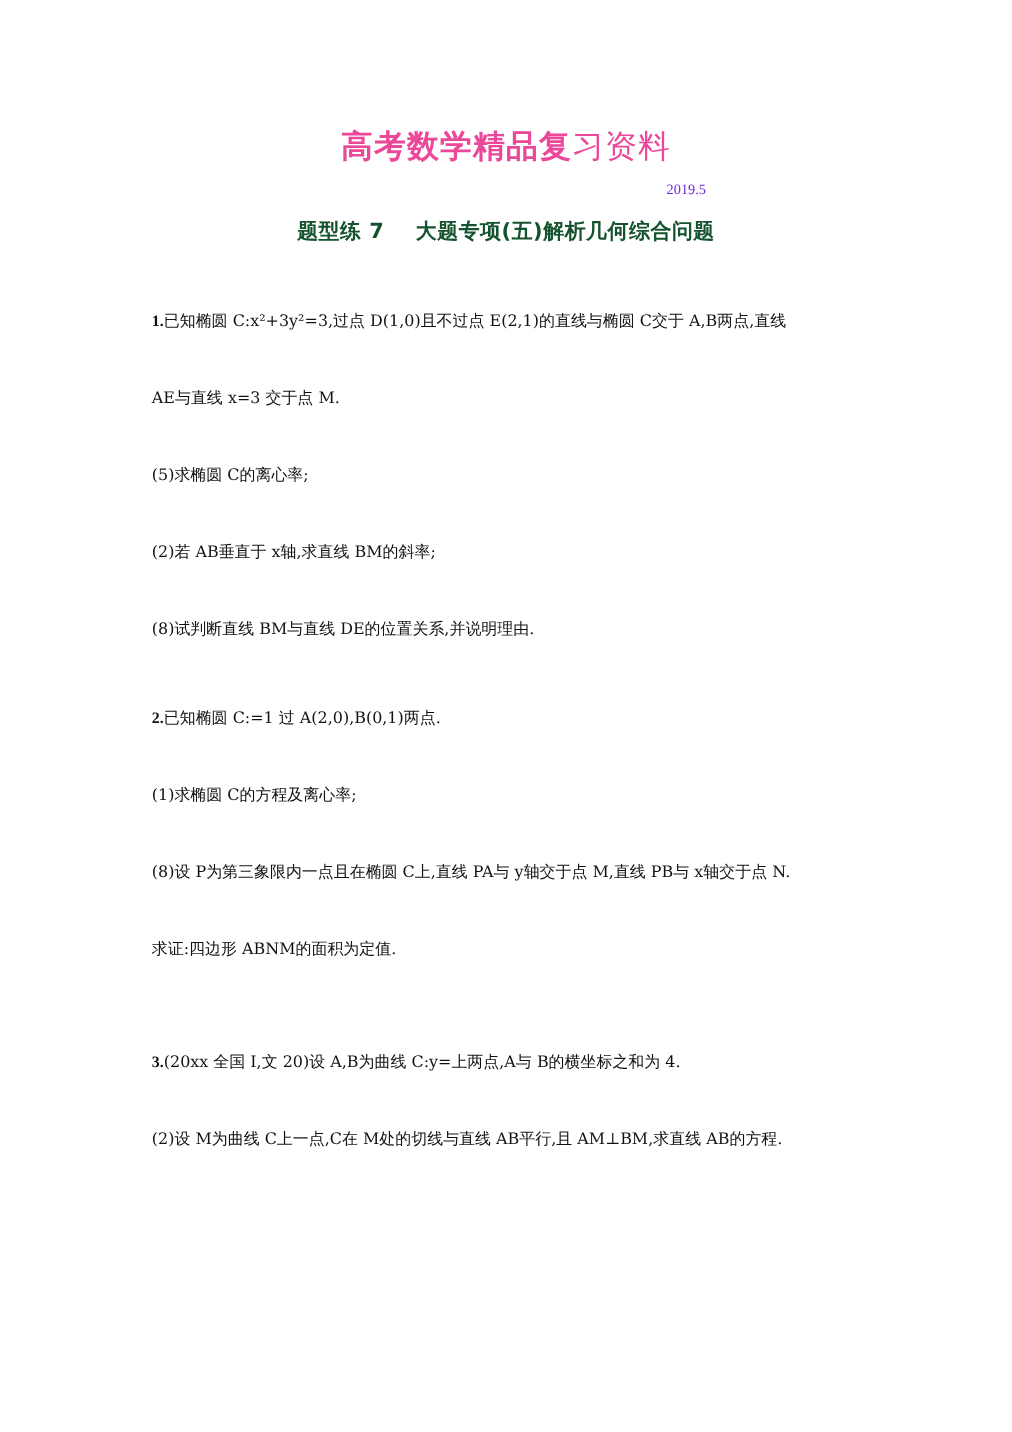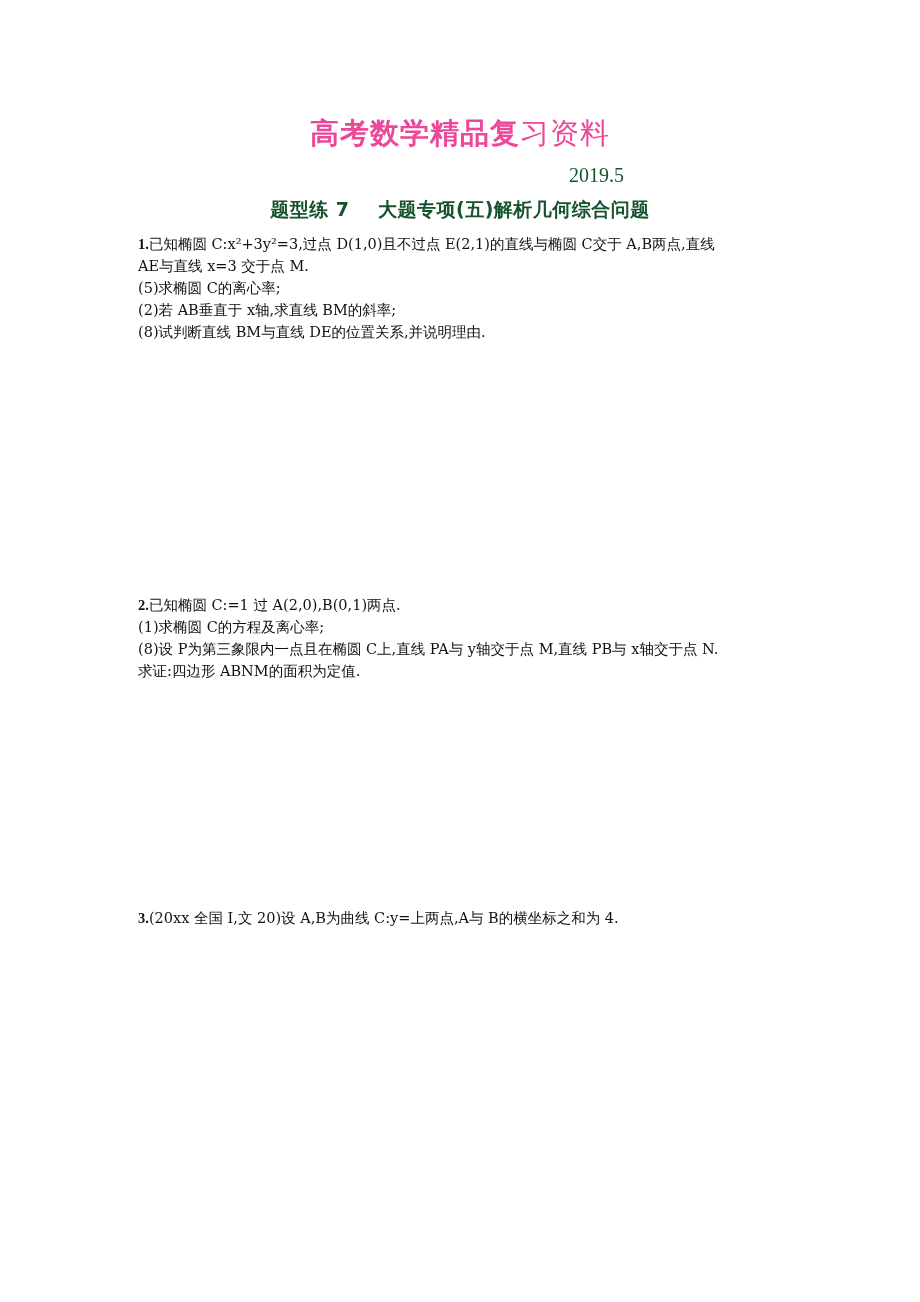--- a/index.html
+++ b/index.html
@@ -25,25 +25,25 @@
       font-size: 29px;
       font-weight: bold;
       color: #ec4899;
       letter-spacing: 1px;
     }
     .page-header-title .light {
       font-weight: normal;
     }
     .page-date {
       position: absolute;
-      left: 569px;
+      left: 606px;
       top: 164px;
       font-family: "Liberation Serif", serif;
-      font-size: 20px;
-      color: #14532d;
+      font-size: 13px;
+      color: #6d28d9;
     }
     .section-title {
       position: absolute;
       left: 0;
       width: 920px;
       top: 197px;
       text-align: center;
       font-family: "DejaVu Sans", "Liberation Sans", sans-serif;
       font-size: 19px;
       font-weight: bold;
@@ -53,20 +53,21 @@
     }
     .problem {
       position: absolute;
       left: 138px;
       width: 660px;
       font-size: 14.5px;
       line-height: 22px;
     }
     .problem .line {
       white-space: nowrap;
+      margin-top: 48px;
     }
     .problem .num {
       font-weight: bold;
       font-family: "Liberation Serif", serif;
     }
     .p1 { top: 233px; }
     .p2 { top: 594px; }
     .p3 { top: 907px; }
   </style>
 </head>
@@ -92,15 +93,16 @@
 
   <div class="problem p2">
     <div class="line"><span class="num">2.</span><span>已知椭圆 C:=1 过 A(2,0),B(0,1)两点.</span></div>
     <div class="line">(1)求椭圆 C的方程及离心率;</div>
     <div class="line">(8)设 P为第三象限内一点且在椭圆 C上,直线 PA与 y轴交于点 M,直线 PB与 x轴交于点 N.</div>
     <div class="line">求证:四边形 ABNM的面积为定值.</div>
   </div>
 
   <div class="problem p3">
     <div class="line"><span class="num">3.</span><span>(20xx 全国 Ⅰ,文 20)设 A,B为曲线 C:y=上两点,A与 B的横坐标之和为 4.</span></div>
+    <div class="line">(2)设 M为曲线 C上一点,C在 M处的切线与直线 AB平行,且 AM⊥BM,求直线 AB的方程.</div>
   </div>
 
 </div>
 
 </body></html>

